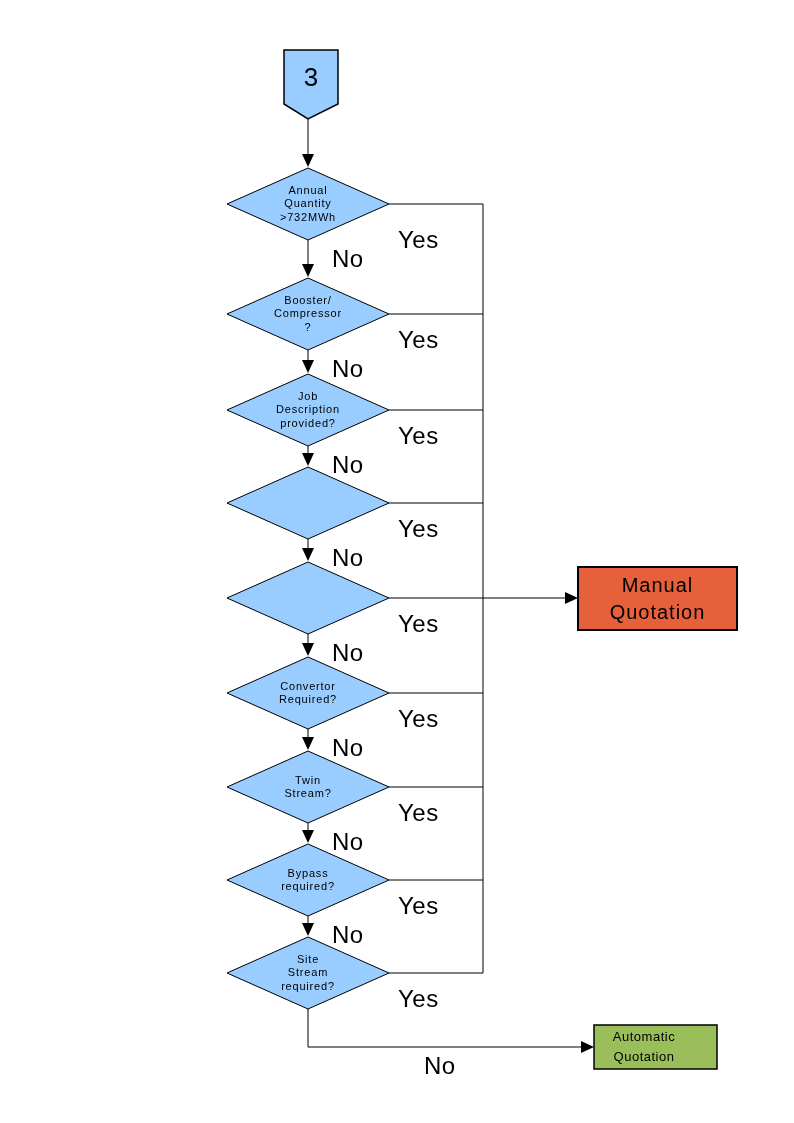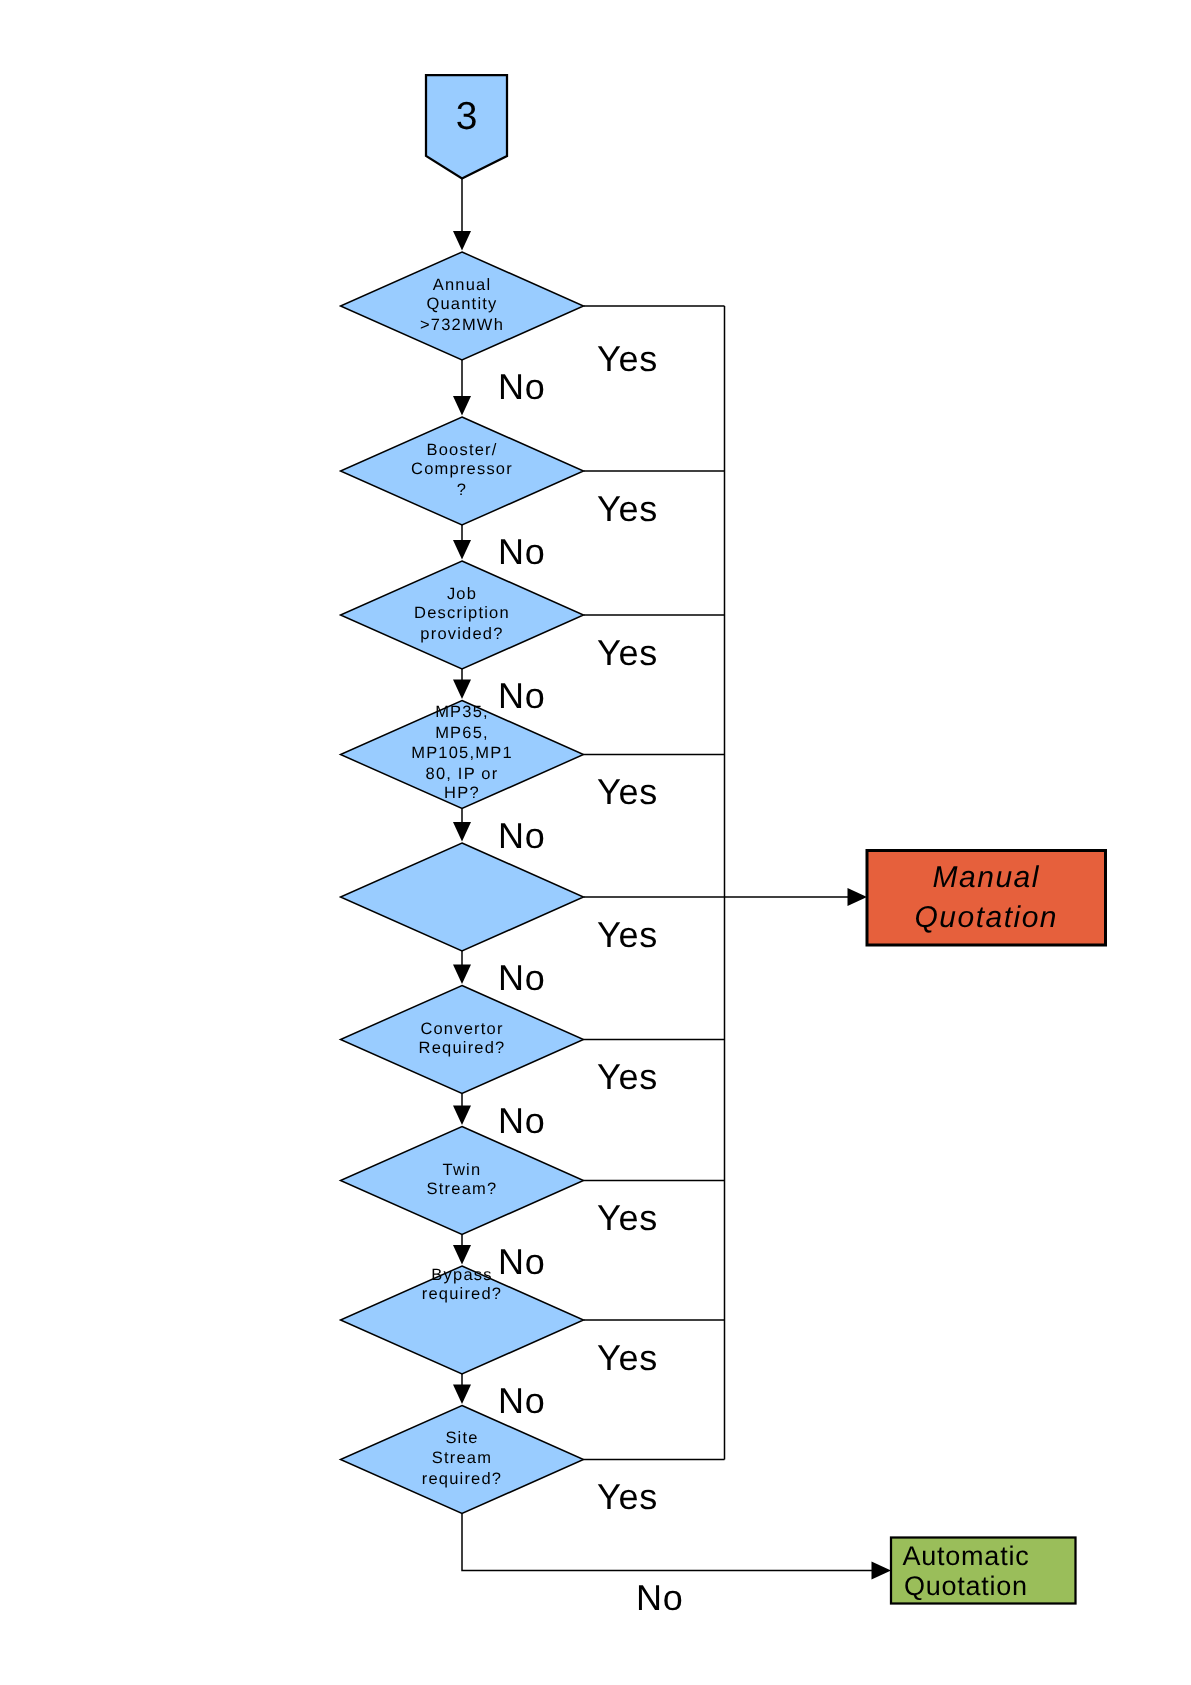--- a/index.html
+++ b/index.html
@@ -21,25 +21,25 @@
   .pent-label {
     position:absolute; left:284px; top:50px; width:54px; height:55px;
     display:flex; align-items:center; justify-content:center; font-size:26px;
   }
   .box-label {
     position:absolute; display:flex; align-items:center; justify-content:center;
     text-align:center; white-space:pre-line; color:#000;
   }
   .box-label.manual {
     left:578px; top:567px; width:159px; height:63px;
-    font-size:20px; line-height:27px; letter-spacing:1px;font-style:italic;
+    font-size:20px; line-height:27px; letter-spacing:1px;
   }
   .box-label.auto {
     left:594px; top:1025px; width:100px; height:44px;
-    font-size:18px; line-height:20px; letter-spacing:0.5px;
+    font-size:13px; line-height:20px; letter-spacing:0.5px;
   }
 </style>
 </head>
 <body>
 
 <div class="canvas">
 
   <svg class="wires" width="794" height="1123" viewBox="0 0 794 1123">
 
     <g stroke="#000" stroke-width="1" fill="none">
@@ -104,30 +104,25 @@
 
   <div class="dtext" style="top:168px">Annual
 Quantity
 &gt;732MWh</div>
   <div class="dtext" style="top:278px">Booster/
 Compressor
 ?</div>
   <div class="dtext" style="top:374px">Job
 Description
 provided?</div>
-  <div class="dtext" style="top:467px">MP35,
-MP65,
-MP105,MP1
-80, IP or
-HP?</div>
   <div class="dtext" style="top:751px">Twin
 Stream?</div>
   <div class="dtext" style="top:657px">Convertor
 Required?</div>
-  <div class="dtext" style="top:821px">Bypass
+  <div class="dtext" style="top:844px">Bypass
 required?</div>
   <div class="dtext" style="top:937px">Site
 Stream
 required?</div>
 
   <div class="edge yes" style="top:226px">Yes</div>
   <div class="edge yes" style="top:326px">Yes</div>
   <div class="edge yes" style="top:422px">Yes</div>
   <div class="edge yes" style="top:515px">Yes</div>
   <div class="edge yes" style="top:610px">Yes</div>

